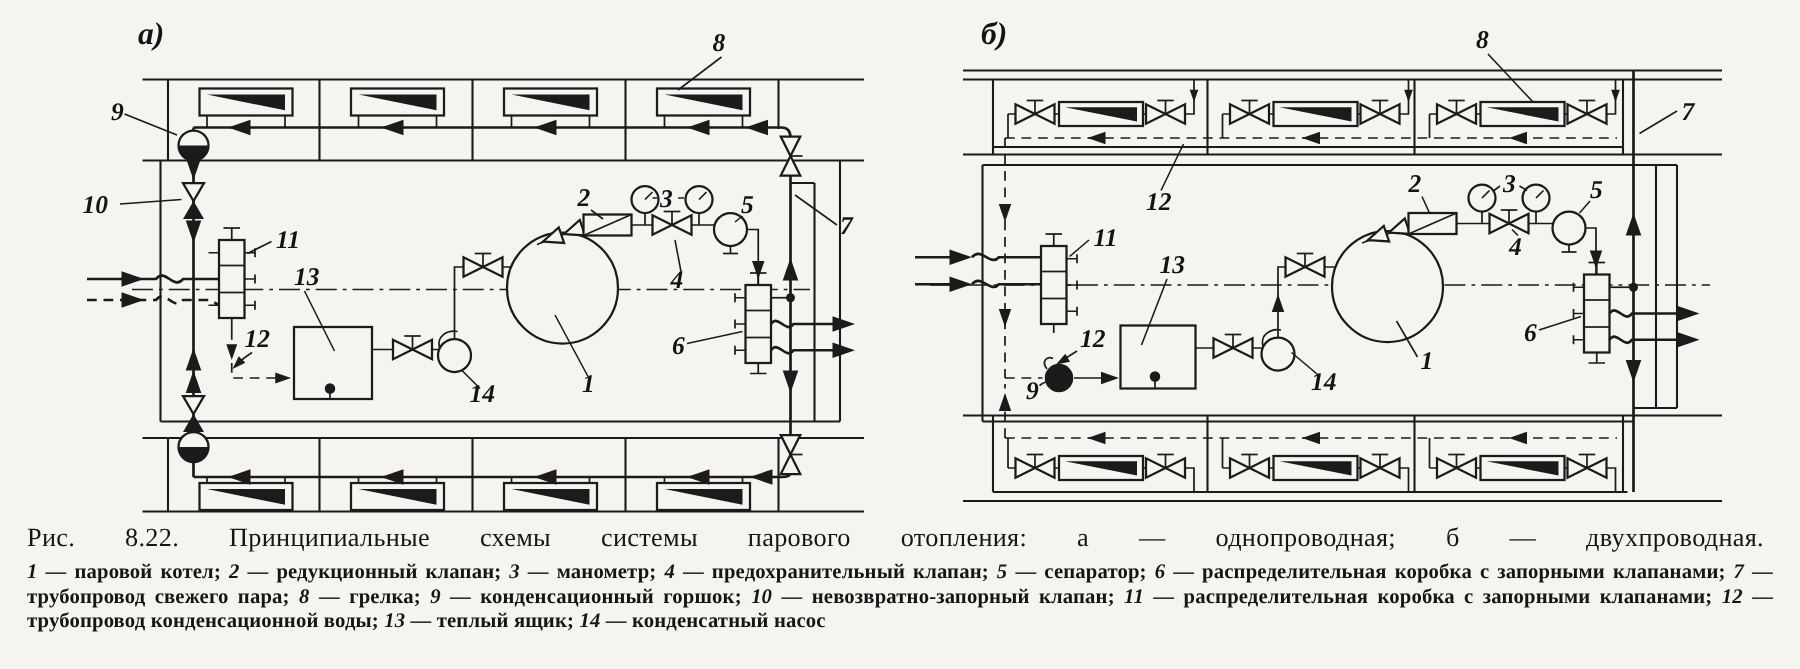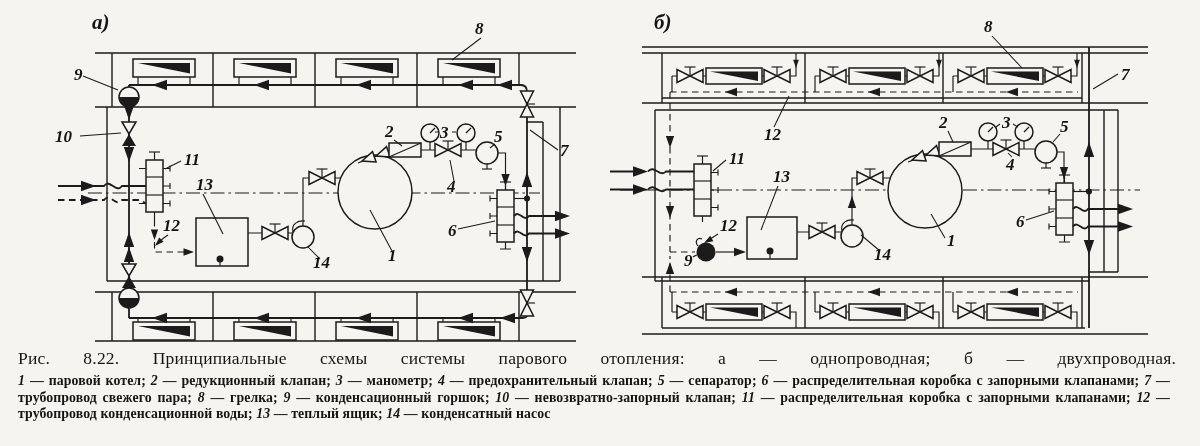--- a/index.html
+++ b/index.html
@@ -17,21 +17,21 @@
   .wht{fill:#f5f4f0;stroke:#1b1b1b;stroke-width:1.5;}
   text{fill:#131313;}
   .lbl{font:italic 700 17px "Liberation Serif",serif;}
   .tag{font:italic 700 21px "Liberation Serif",serif;}
   .caption{position:absolute;left:18px;right:24px;top:347px;
            font:400 17.5px/22px "Liberation Serif",serif;letter-spacing:.2px;
            text-align:justify;text-align-last:justify;white-space:nowrap;
            display:flex;justify-content:space-between;}
   .caption span{flex:0 0 auto;}
   .cap-flex{display:block;width:100%;}
-  .legend{position:absolute;left:18px;right:30px;top:373px;
+  .legend{position:absolute;left:18px;right:18px;top:373px;
           font:700 13.8px/16.5px "Liberation Serif",serif;letter-spacing:.1px;
           text-align:justify;}
   .legend i{font-style:italic;}
 </style>
 </head>
 <body>
 
 <div class="page">
 
 <svg class="figsvg" width="1200" height="346" viewBox="0 0 1200 346">

